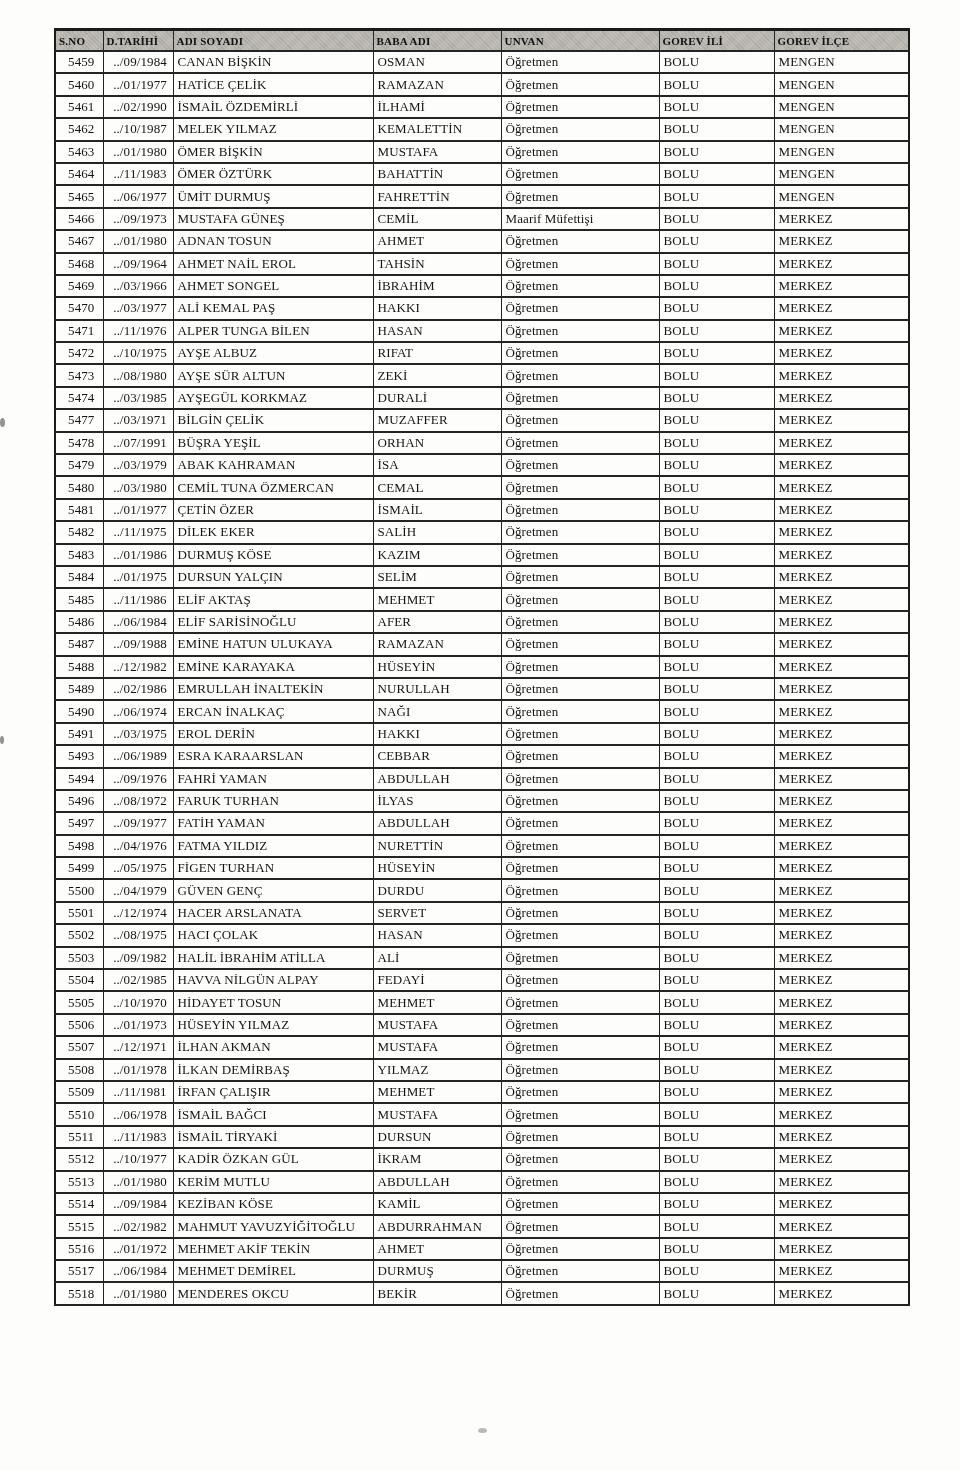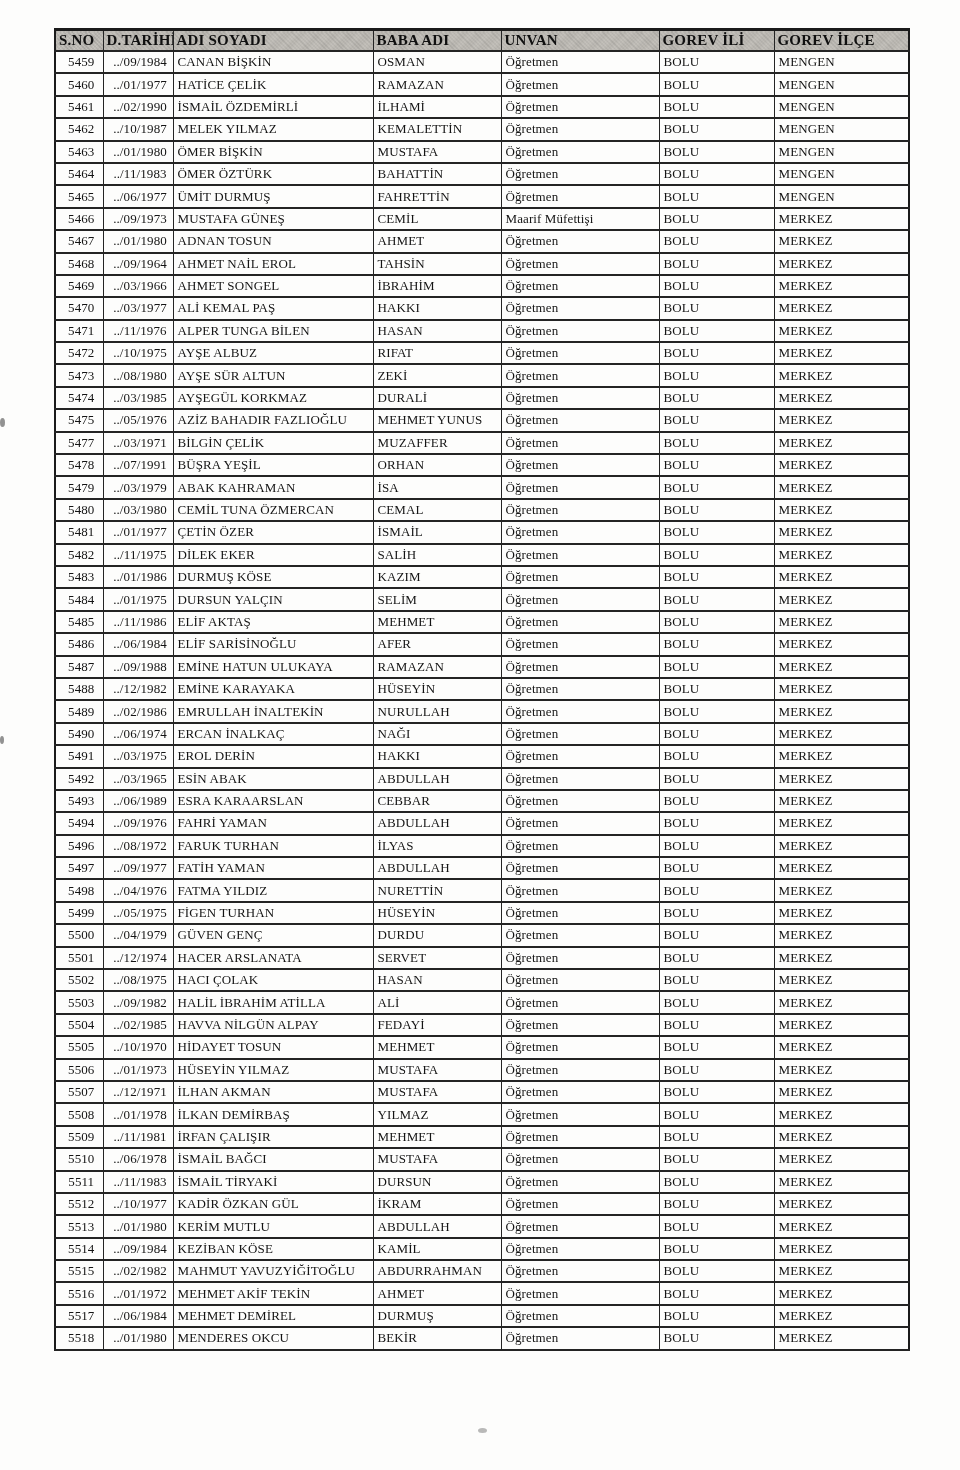--- a/index.html
+++ b/index.html
@@ -29,21 +29,21 @@
   table.roster th, table.roster td {
     border: 2px solid #242424;
     border-left-width: 1px;
     border-right-width: 1px;
     overflow: hidden;
     white-space: nowrap;
     vertical-align: middle;
   }
   table.roster th {
     height: 19px;
-    font-size: 15px;
+    font-size: 11px;
     font-weight: bold;
     text-align: left;
     padding: 0 0 0 3px;
     letter-spacing: 0.2px;
     color: #101010;
     background-color: #c8c5bf;
     background-image:
       repeating-linear-gradient(45deg, rgba(40,40,40,0.14) 0 1px, transparent 1px 3px),
       repeating-linear-gradient(-45deg, rgba(40,40,40,0.10) 0 1px, transparent 1px 2px);
   }
@@ -233,29 +233,20 @@
         <tr>
           <td class="col-0">5474</td>
           <td class="col-1">../03/1985</td>
           <td class="col-2">AYŞEGÜL KORKMAZ</td>
           <td class="col-3">DURALİ</td>
           <td class="col-4">Öğretmen</td>
           <td class="col-5">BOLU</td>
           <td class="col-6">MERKEZ</td>
         </tr>
         <tr>
-          <td class="col-0">5475</td>
-          <td class="col-1">../05/1976</td>
-          <td class="col-2 condensed">AZİZ BAHADIR FAZLIOĞLU</td>
-          <td class="col-3">MEHMET YUNUS</td>
-          <td class="col-4">Öğretmen</td>
-          <td class="col-5">BOLU</td>
-          <td class="col-6">MERKEZ</td>
-        </tr>
-        <tr>
           <td class="col-0">5477</td>
           <td class="col-1">../03/1971</td>
           <td class="col-2">BİLGİN ÇELİK</td>
           <td class="col-3">MUZAFFER</td>
           <td class="col-4">Öğretmen</td>
           <td class="col-5">BOLU</td>
           <td class="col-6">MERKEZ</td>
         </tr>
         <tr>
           <td class="col-0">5478</td>
@@ -372,29 +363,20 @@
           <td class="col-3">NAĞI</td>
           <td class="col-4">Öğretmen</td>
           <td class="col-5">BOLU</td>
           <td class="col-6">MERKEZ</td>
         </tr>
         <tr>
           <td class="col-0">5491</td>
           <td class="col-1">../03/1975</td>
           <td class="col-2">EROL DERİN</td>
           <td class="col-3">HAKKI</td>
-          <td class="col-4">Öğretmen</td>
-          <td class="col-5">BOLU</td>
-          <td class="col-6">MERKEZ</td>
-        </tr>
-        <tr>
-          <td class="col-0">5492</td>
-          <td class="col-1">../03/1965</td>
-          <td class="col-2">ESİN ABAK</td>
-          <td class="col-3">ABDULLAH</td>
           <td class="col-4">Öğretmen</td>
           <td class="col-5">BOLU</td>
           <td class="col-6">MERKEZ</td>
         </tr>
         <tr>
           <td class="col-0">5493</td>
           <td class="col-1">../06/1989</td>
           <td class="col-2">ESRA KARAARSLAN</td>
           <td class="col-3">CEBBAR</td>
           <td class="col-4">Öğretmen</td>

